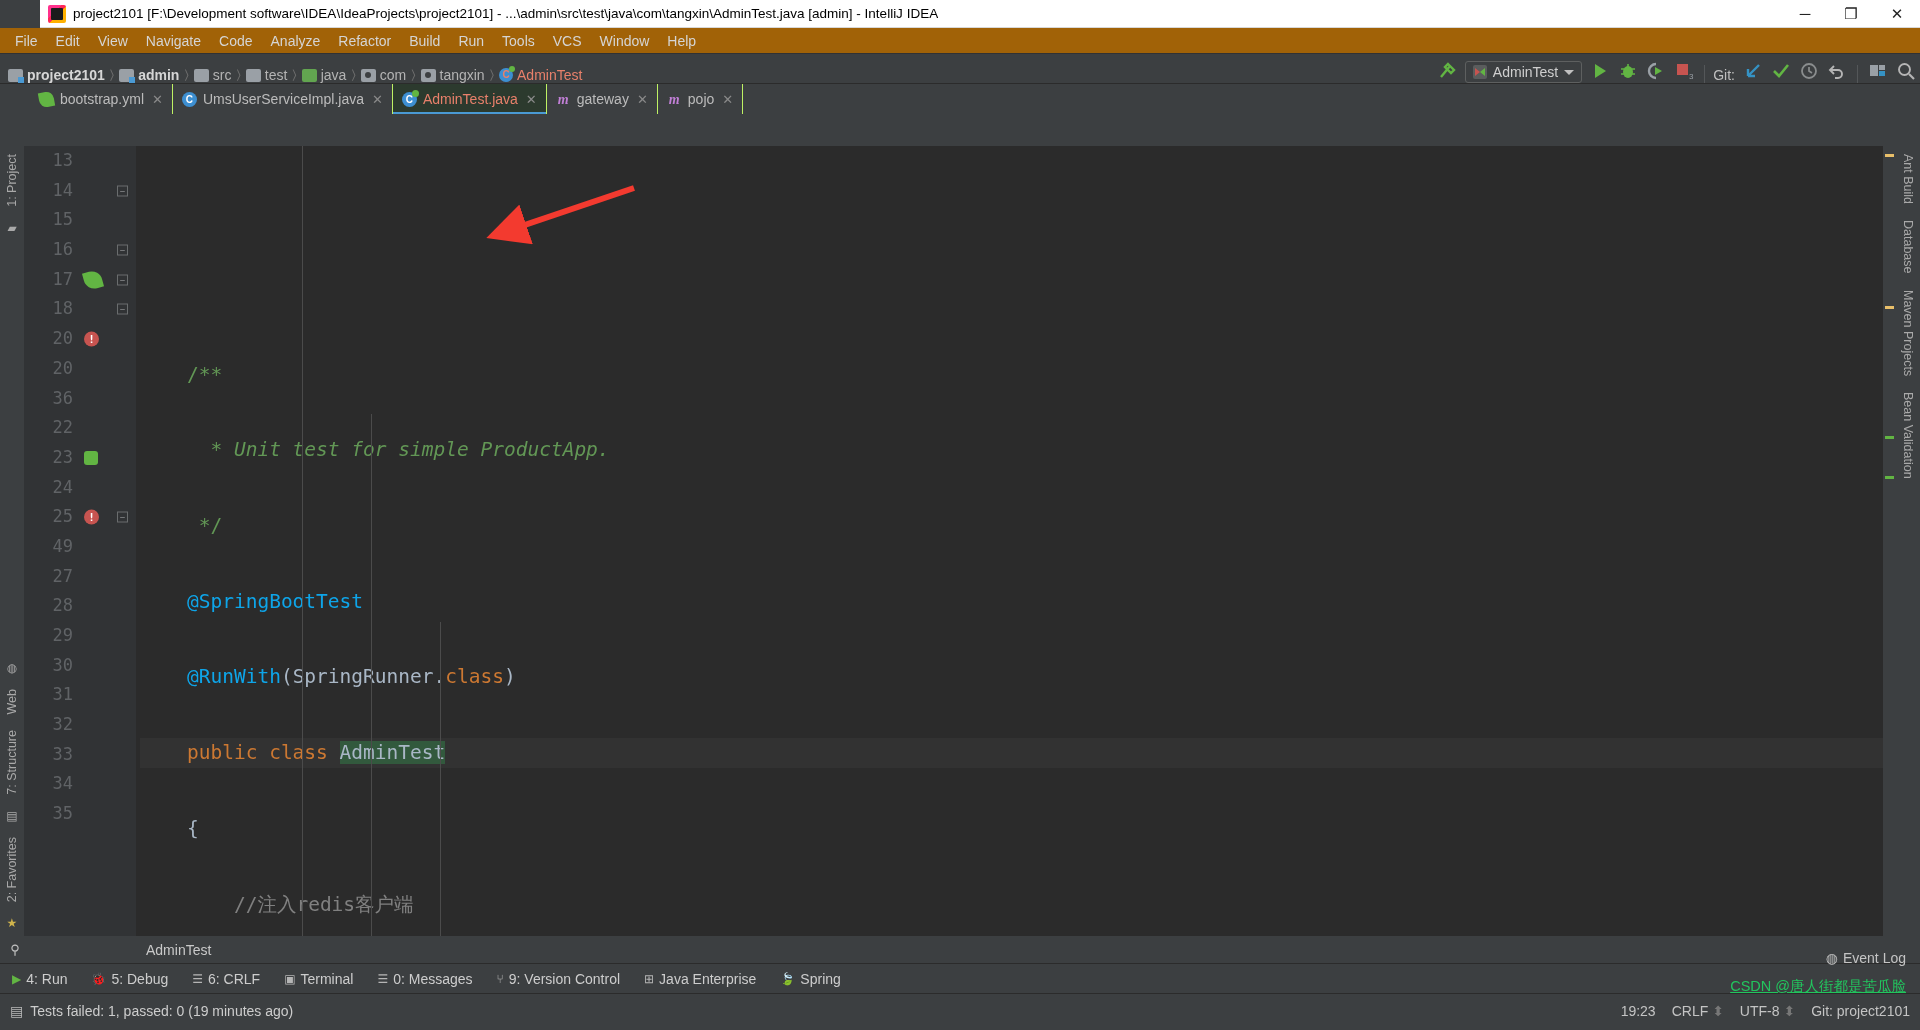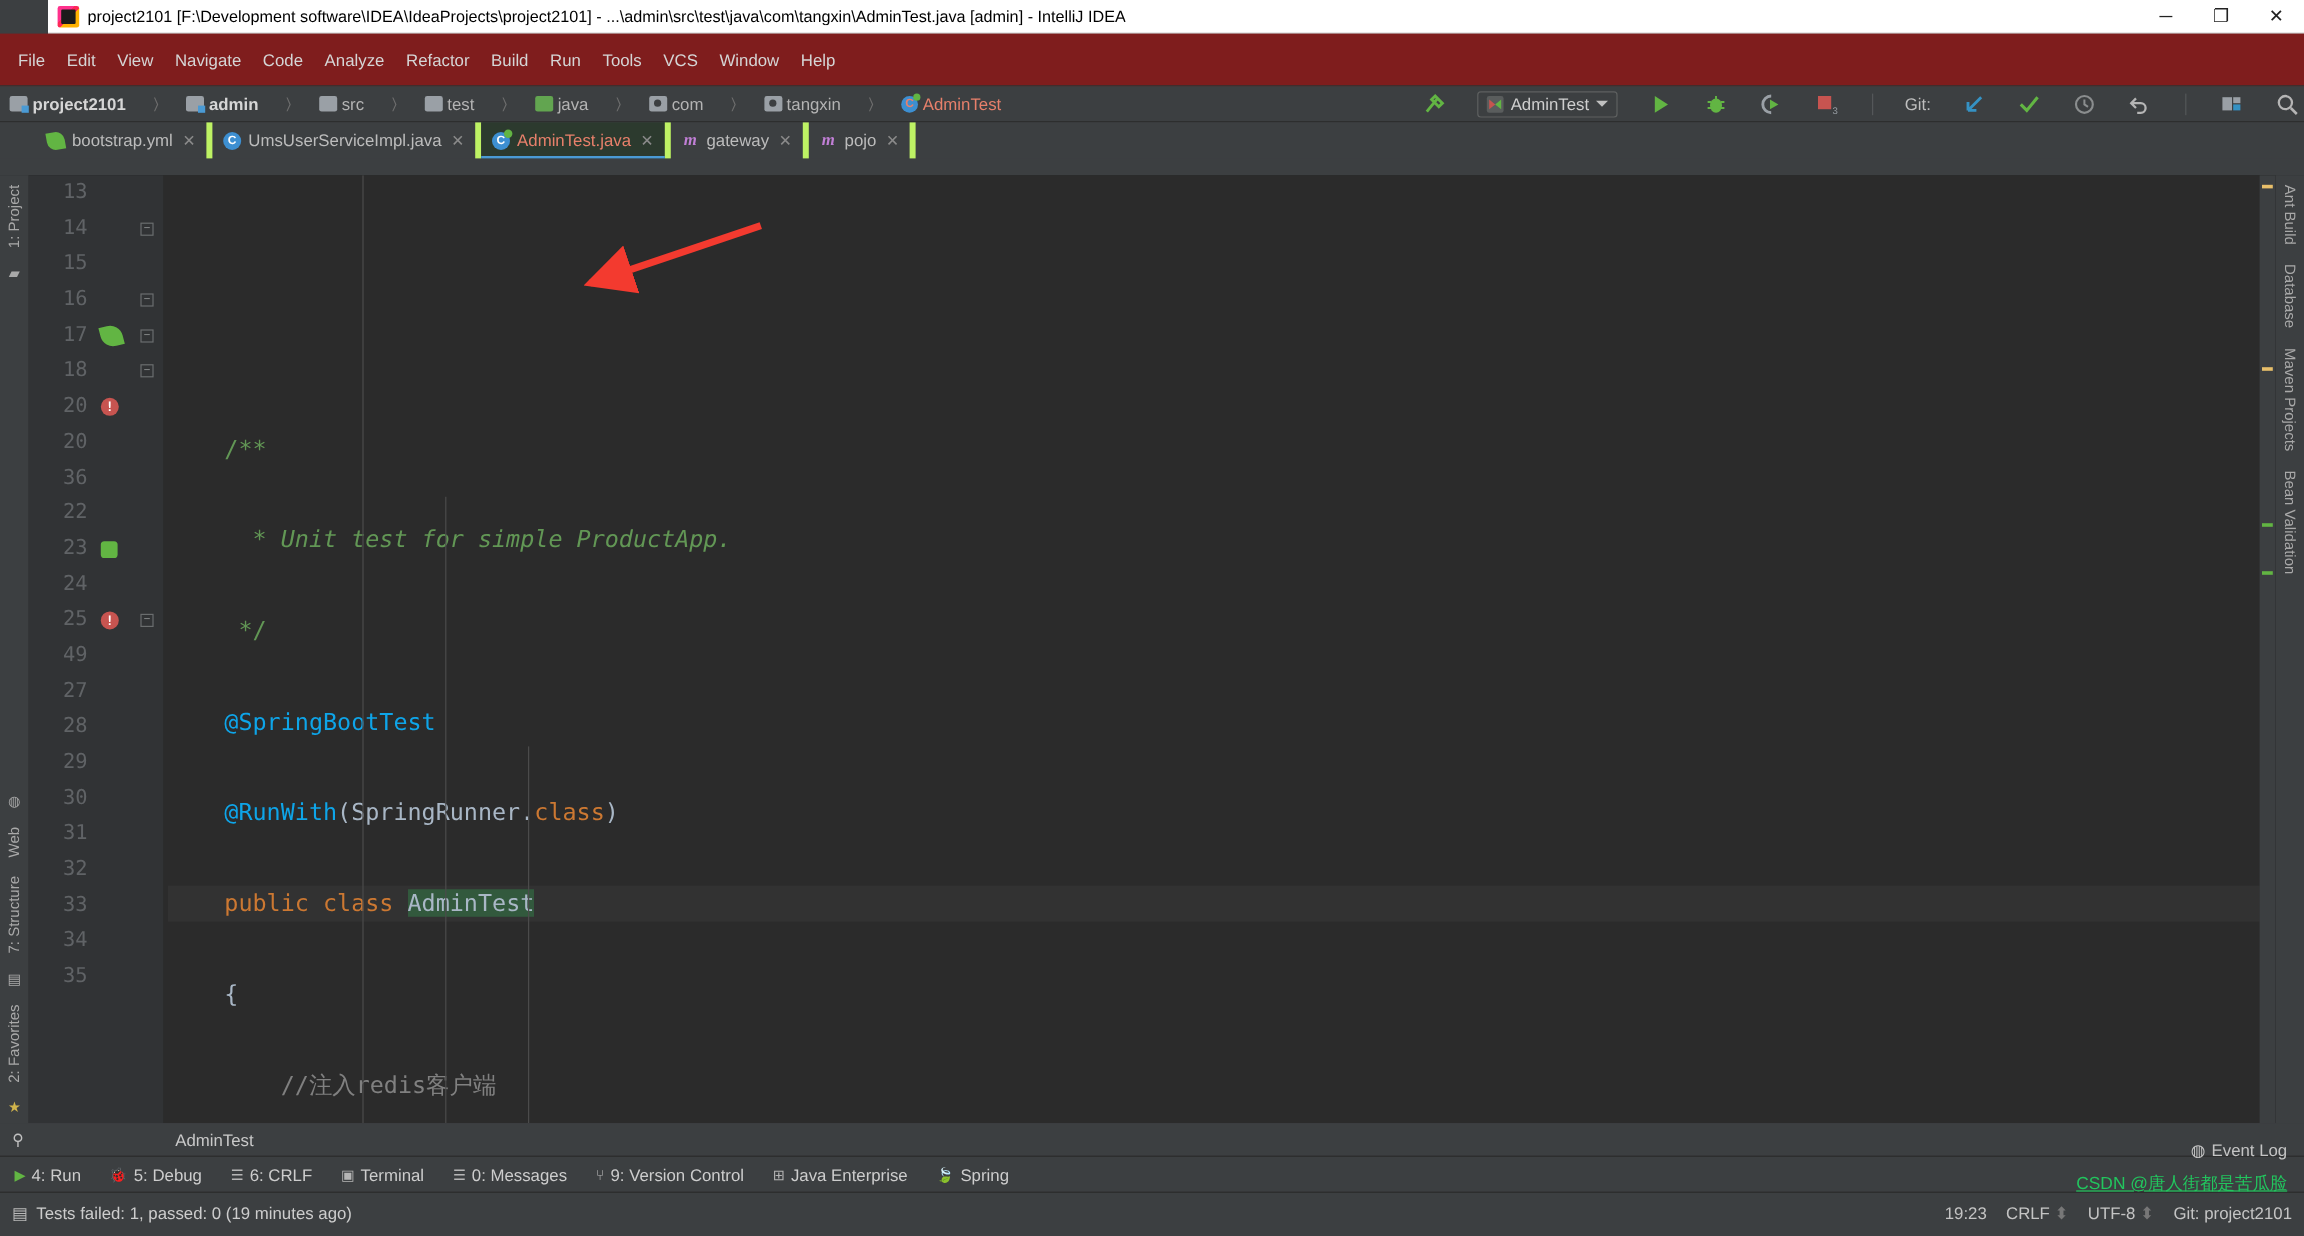--- a/index.html
+++ b/index.html
@@ -30,31 +30,31 @@
     font-size: 13.5px; color: #000; white-space: nowrap; overflow: hidden;
   }
   #titlebar .winbtns { margin-left: auto; display: flex; height: 28px; }
   #titlebar .winbtn {
     width: 46px; height: 28px; display: flex; align-items: center; justify-content: center;
     color: #222; font-size: 15px; line-height: 1;
   }
 
   
   #menubar {
-    height: 44px; background: #7f1d1d; display: flex; align-items: center;
+    height: 26px; background: #a16207; display: flex; align-items: center;
     padding-left: 6px; border-bottom: 1px solid #323232;
   }
   #menubar .menu-item {
     padding: 3px 9px; font-size: 14px; color: #d5d5d5; white-space: nowrap;
   }
 
   
   #navbar {
-    height: 30px; background: #3c3f41; display: flex; align-items: center;
-    padding-left: 8px; border-bottom: 1px solid #2b2b2b; gap: 18px;
+    height: 30px; background: #3c3f41; display: flex; align-items: flex-end;
+    padding-left: 8px; border-bottom: 1px solid #2b2b2b;
   }
   .crumb { display: flex; align-items: center; font-size: 14px; color: #b4b4b4; white-space: nowrap; }
   .crumb .ic { width: 15px; height: 13px; margin-right: 4px; flex: none; border-radius: 2px; position: relative; }
   .ic.folder-module { background: #9aa0a6; }
   .ic.folder-module::after { content:""; position:absolute; right:-1px; bottom:-1px; width:6px; height:6px; background:#4a9ad4; }
   .ic.folder { background: #9aa0a6; }
   .ic.folder-green { background: #62a550; }
   .ic.folder-pkg { background: #9aa0a6; }
   .ic.folder-pkg::after { content:""; position:absolute; left:4px; top:3px; width:6px; height:6px; background:#3c3f41; border-radius:50%; }
   .ic.class-c {
@@ -80,21 +80,21 @@
   .run-config .cfg-ic::before { content:""; position:absolute; left:2px; top:3px; border-left:5px solid #c75450; border-top:4px solid transparent; border-bottom:4px solid transparent; }
   .run-config .cfg-ic::after { content:""; position:absolute; right:2px; top:3px; border-right:5px solid #62b543; border-top:4px solid transparent; border-bottom:4px solid transparent; }
   .caret-down { width:0;height:0;border-left:5px solid transparent;border-right:5px solid transparent;border-top:5px solid #c0c0c0; }
   .tb-sep { width:1px; height:18px; background:#545759; margin:0 6px; }
   .git-label { font-size: 14px; color: #bfbfbf; margin: 0 4px 0 2px; }
 
   
   #tabsbar { height: 30px; background: #3c3f41; display: flex; align-items: stretch; padding-left: 30px; }
   .etab {
     display: flex; align-items: center; gap: 6px; padding: 0 9px;
-    font-size: 14px; color: #bcbcbc; border-right: 5px solid #bef264; position: relative;
+    font-size: 14px; color: #bcbcbc; border-right: 1px solid #bef264; position: relative;
     white-space: nowrap;
   }
   .etab.selected { background: #2c3a2e; color: #e8806b; }
   .etab.selected::after { content:""; position:absolute; left:0; right:0; bottom:0; height:2px; background:#4a9ad4; }
   .etab .x { color: #8a8a8a; font-size: 13px; margin-left: 2px; }
   .tab-ic { width: 15px; height: 15px; flex: none; position: relative; }
   .tab-ic.leaf { background: #62b543; border-radius: 0 50% 0 50%; transform: rotate(-10deg); }
   .tab-ic.cls { background:#3d8fd1; border-radius:50%; color:#fff; font-size:10px; line-height:15px; text-align:center; font-weight:bold; }
   .tab-ic.cls.t::before { content:""; position:absolute; right:-2px; top:-2px; width:7px; height:7px; background:#62b543; border-radius:50%; }
   .tab-ic.mvn { color:#c17fd6; font-style: italic; font-weight: bold; font-size: 14px; line-height: 15px; text-align:center;

